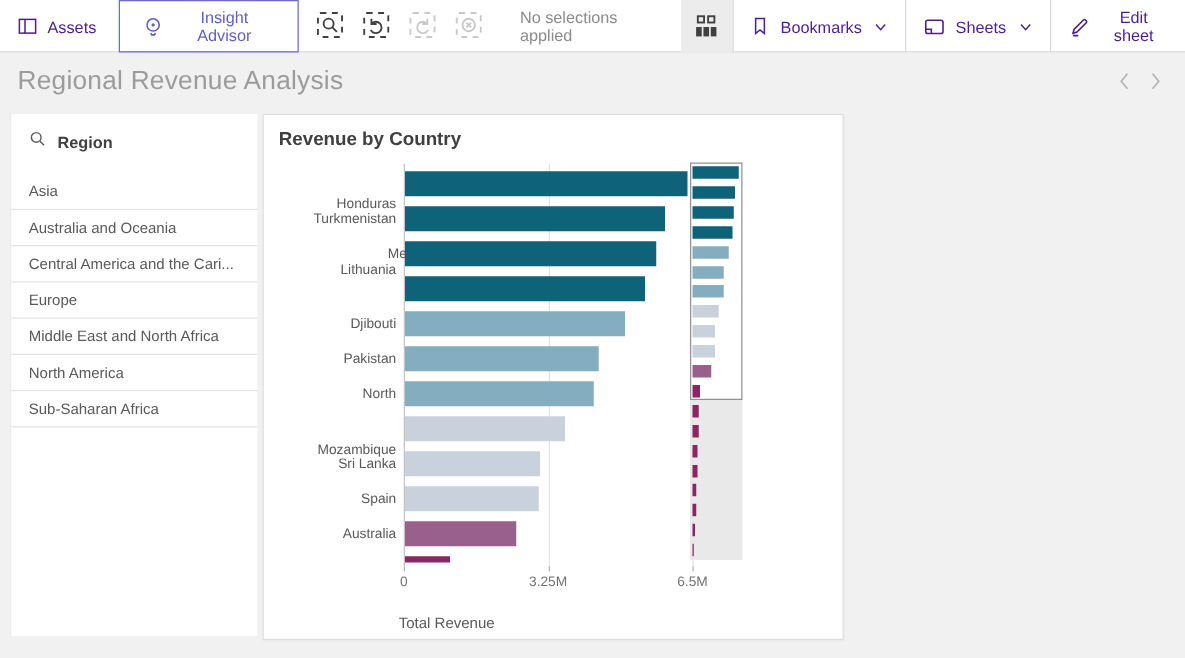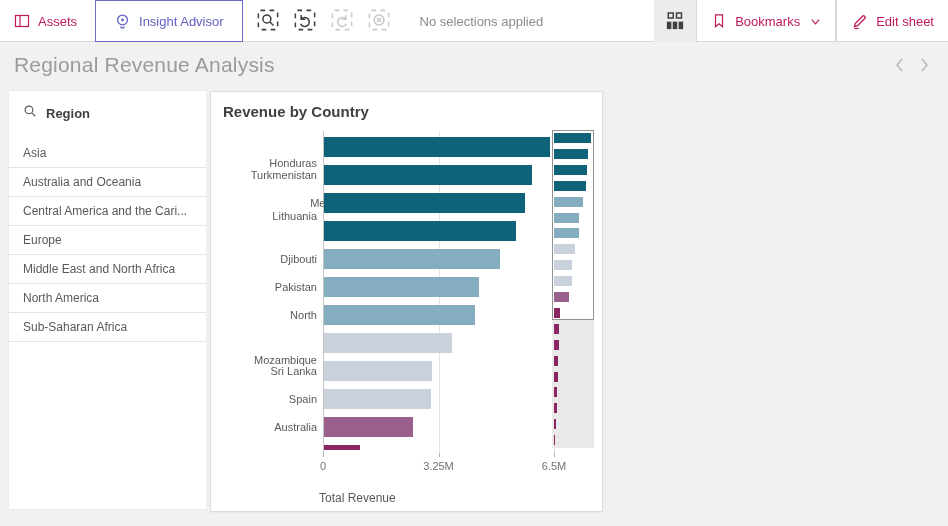--- a/index.html
+++ b/index.html
@@ -5,21 +5,21 @@
   * { margin:0; padding:0; box-sizing:border-box; }
   html,body { width:948px; height:526px; overflow:hidden; }
   body { font-family:"Liberation Sans", sans-serif; background:#f1f1f1; color:#404040; }
   .app { position:relative; width:948px; height:526px; }
 
   
   .toolbar { position:absolute; left:0; top:0; width:948px; height:42px; background:#fff;
              border-bottom:1px solid #d9d9d9; display:flex; justify-content:space-between; }
   .tb-left, .tb-right { display:flex; align-items:stretch; height:42px; }
   .tb-btn { display:flex; align-items:center; gap:8px; background:none; border:none;
-            font:13px "Liberation Sans", sans-serif; color:#be185d; padding:0 14px; cursor:pointer; }
+            font:13px "Liberation Sans", sans-serif; color:#4c1d95; padding:0 14px; cursor:pointer; }
   .tb-btn svg { display:block; }
   .insight { border:1px solid #6a6ac9; color:#5f5fc4; margin-left:4px; padding:0 18px; }
   .sel-icons { display:flex; align-items:center; gap:15px; padding:0 12px 0 14px; }
   .sel-icons .icon-btn { background:none; border:none; padding:0; cursor:pointer; color:#404040; }
   .icon-btn.disabled { color:#c9c9c9; }
   .no-sel { display:flex; align-items:center; font-size:13px; color:#8b8b8b; padding-right:10px;margin-left:18px; }
   .grid-btn { width:42px; background:#ececec; border:none; display:flex; align-items:center;
               justify-content:center; cursor:pointer; color:#404040; }
   .vdiv { width:1px; background:#d9d9d9; }
   .chev { margin-left:2px; }
@@ -34,21 +34,21 @@
   
   .filter-card { position:absolute; left:8px; top:90px; width:199px; height:420px;
                  background:#fff; border:1px solid #ececec; }
   .filter-header { display:flex; align-items:center; gap:9px; height:44px; padding:0 14px;
                    cursor:pointer; color:#404040; }
   .filter-title { font-size:13px; font-weight:bold; }
   .region-list { list-style:none; margin-top:4px; }
   .region-list li { height:29px; line-height:29px; padding-left:14px; font-size:12px; color:#595959;
                     border-bottom:1px solid #e4e4e4; cursor:pointer; white-space:nowrap; overflow:hidden; }
 
-  .chart-card { position:absolute; left:210px; top:91px; width:393px; height:421px;
+  .chart-card { position:absolute; left:210px; top:91px; width:465px; height:421px;
                 background:#fff; border:1px solid #dcdcdc; box-shadow:0 1px 2px rgba(0,0,0,.05); }
   .chart-title { position:absolute; left:12px; top:11px; font-size:15px; font-weight:bold; color:#404040; }
   .plot { position:absolute; left:0; top:0; width:393px; height:421px; }
   .plot .gridline { position:absolute; width:1px; background:#e3e3e3; }
   .plot .axisline { position:absolute; width:1px; background:#c4c4c4; }
   .plot .row-label { position:absolute; font-size:11px; color:#595959; text-align:right; height:14px; line-height:14px; }
   .plot .bar { position:absolute; cursor:pointer; }
   .plot .tick { position:absolute; width:1px; height:4px; background:#b3b3b3; }
   .plot .tick-label { position:absolute; width:44px; text-align:center; font-size:11px; color:#737373; }
   .xlabel { position:absolute; left:108px; top:399px; width:232px; text-align:left;
@@ -135,20 +135,34 @@
           </svg>
         </span>
         <span>Bookmarks</span>
         <span class="chev">
           <svg width="11" height="11" viewBox="0 0 12 12" fill="none" stroke="currentColor" stroke-width="1.3">
             <polyline points="2,4 6,8.5 10,4"></polyline>
           </svg>
         </span>
       </button>
       <div class="vdiv"></div>
+      <button class="tb-btn">
+        <span>
+          <svg width="17" height="17" viewBox="0 0 16 16" fill="none" stroke="currentColor" stroke-width="1.2">
+            <rect x="1.5" y="3" width="13" height="10" rx="1.6"></rect>
+            <path d="M1.5 9.8 h4.2 v3.2"></path>
+          </svg>
+        </span>
+        <span>Sheets</span>
+        <span class="chev">
+          <svg width="11" height="11" viewBox="0 0 12 12" fill="none" stroke="currentColor" stroke-width="1.3">
+            <polyline points="2,4 6,8.5 10,4"></polyline>
+          </svg>
+        </span>
+      </button>
       <div class="vdiv"></div>
       <button class="tb-btn">
         <span>
           <svg width="17" height="17" viewBox="0 0 16 16" fill="none" stroke="currentColor" stroke-width="1.2">
             <path d="M3.2 12.8 l0.9 -3 7 -7 a1 1 0 0 1 1.4 0 l0.7 0.7 a1 1 0 0 1 0 1.4 l-7 7 -3 0.9 z"></path>
             <line x1="3.2" y1="14.6" x2="7.2" y2="14.6"></line>
           </svg>
         </span>
         <span>Edit sheet</span>
       </button>

